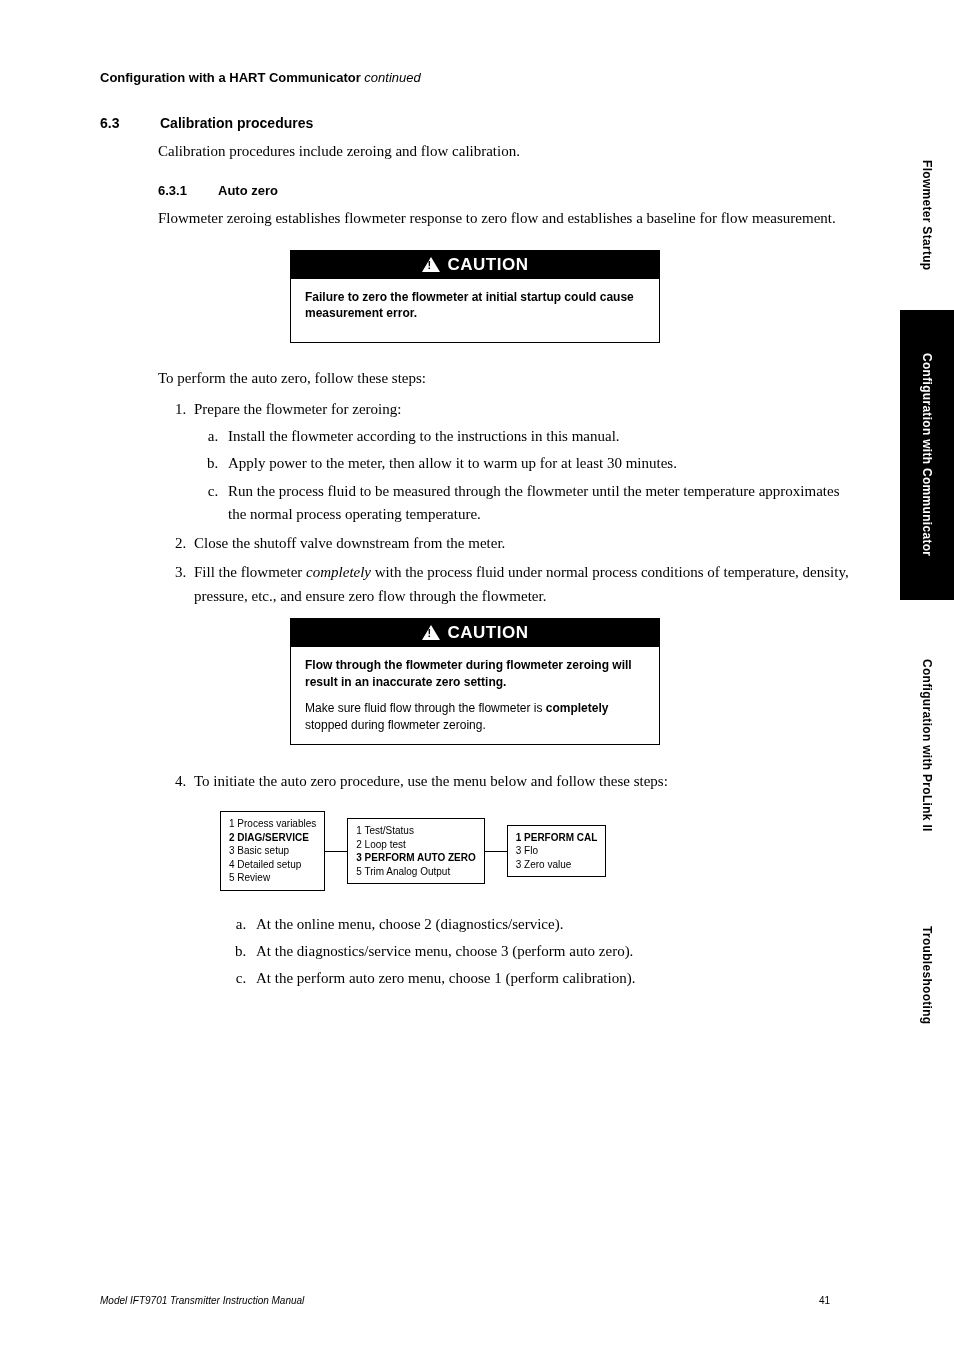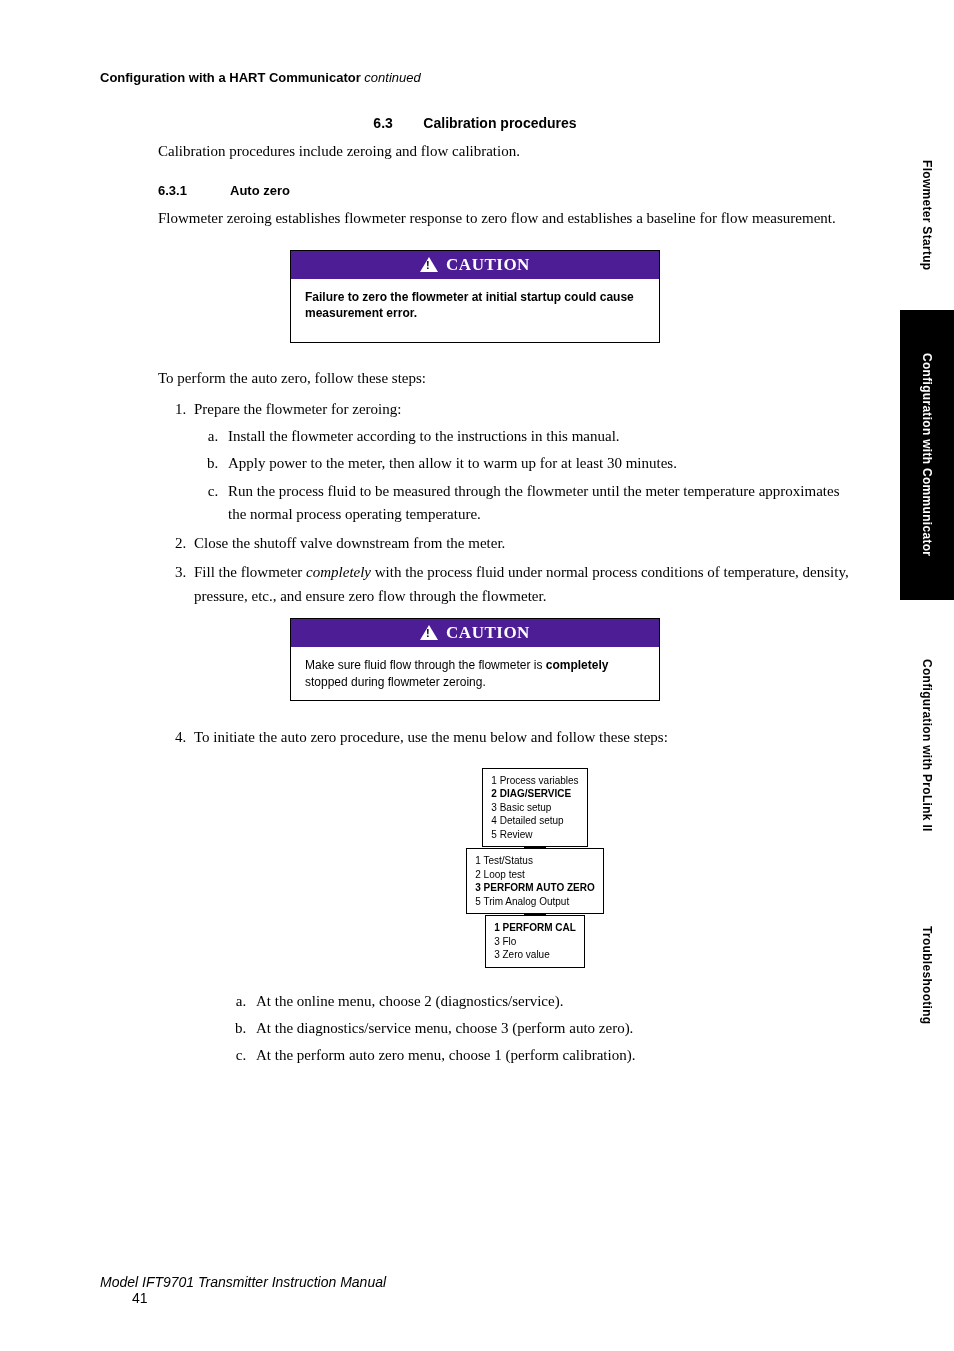--- a/index.html
+++ b/index.html
@@ -53,63 +53,63 @@
   .tab4 { top: 890px; height: 170px; }
 
   .running-head {
     font-family: Arial, Helvetica, sans-serif;
     font-size: 13px;
     font-weight: bold;
     margin-bottom: 30px;
   }
   .running-head .cont { font-style: italic; font-weight: normal; }
 
-  .sec-row { display: flex; gap: 20px; margin-bottom: 10px; justify-content: center; }
+  .sec-row { display: flex; gap: 30px; margin-bottom: 10px; }
   .sec-num {
     font-family: Arial, Helvetica, sans-serif;
     font-weight: bold;
     font-size: 14px;
     width: 30px;
     flex-shrink: 0;
   }
   .sec-title {
     font-family: Arial, Helvetica, sans-serif;
     font-weight: bold;
     font-size: 14px;
   }
   .body-text {
     font-size: 15px;
     line-height: 1.45;
     margin-left: 58px;
     margin-bottom: 20px;
   }
 
-  .subsec-row { display: flex; gap: 24px; margin-left: 58px; margin-bottom: 10px; margin-top: 12px; }
+  .subsec-row { display: flex; gap: 12px; margin-left: 58px; margin-bottom: 10px; margin-top: 12px; }
   .subsec-num {
     font-family: Arial, Helvetica, sans-serif;
     font-weight: bold;
     font-size: 13px;
     width: 48px;
     flex-shrink: 0;
   }
   .subsec-title {
     font-family: Arial, Helvetica, sans-serif;
     font-weight: bold;
     font-size: 13px;
   }
 
   .caution-box {
     width: 370px;
     margin: 10px auto 25px auto;
     border: 1.5px solid #000;
   }
   .caution-head {
-    background: #4c1d95;
+    background: #000000;
     color: #fff;
-    font-family: Liberation Serif, serif;
+    font-family: Liberation Sans, sans-serif;
     font-weight: bold;
     font-size: 17px;
     text-align: center;
     padding: 4px 0;
     letter-spacing: 0.5px;
     display: flex;
     align-items: center;
     justify-content: center;
     gap: 8px;
   }
@@ -153,44 +153,42 @@
   ol.substeps > li { margin-bottom: 4px; padding-left: 6px; }
 
   .menu-row {
     display: flex;
     align-items: center;
     gap: 0;
     margin: 18px 0 22px 120px;
     font-family: Arial, Helvetica, sans-serif;
     font-size: 10px;
     line-height: 1.35;
-    flex-direction: column;
   }
   .menu-box {
     border: 1px solid #000;
     padding: 5px 8px;
     white-space: nowrap;
   }
   .menu-box .bold { font-weight: bold; }
   .menu-conn {
     width: 22px; height: 1px; background: #000;
     position: relative;
   }
 
   .footer {
     position: absolute;
     bottom: 40px;
     left: 100px;
     right: 70px;
     display: flex;
     justify-content: space-between;
     font-family: Arial, Helvetica, sans-serif;
-    font-size: 14px;
+    font-size: 10px;
     font-style: italic;
-    flex-direction: column;
   }
   .footer .pg { font-style: normal; margin-left: 32px; }
 </style>
 </head>
 <body>
 
 <div class="page">
 
   <div class="running-head">
     <span>Configuration with a HART Communicator</span>
@@ -235,20 +233,21 @@
       <span>Fill the flowmeter </span><em>completely</em><span> with the process fluid under normal process conditions of temperature, density, pressure, etc., and ensure zero flow through the flowmeter.</span>
     </li>
   </ol>
 
   <div class="caution-box">
     <div class="caution-head">
       <span class="warn-triangle"></span>
       <span>CAUTION</span>
     </div>
     <div class="caution-body">
+      <div class="caution-bold">Flow through the flowmeter during flowmeter zeroing will result in an inaccurate zero setting.</div>
       <div>
         <span>Make sure fluid flow through the flowmeter is </span><b>completely</b><span> stopped during flowmeter zeroing.</span>
       </div>
     </div>
   </div>
 
   <ol class="steps" start="4">
     <li>To initiate the auto zero procedure, use the menu below and follow these steps:</li>
   </ol>
 

